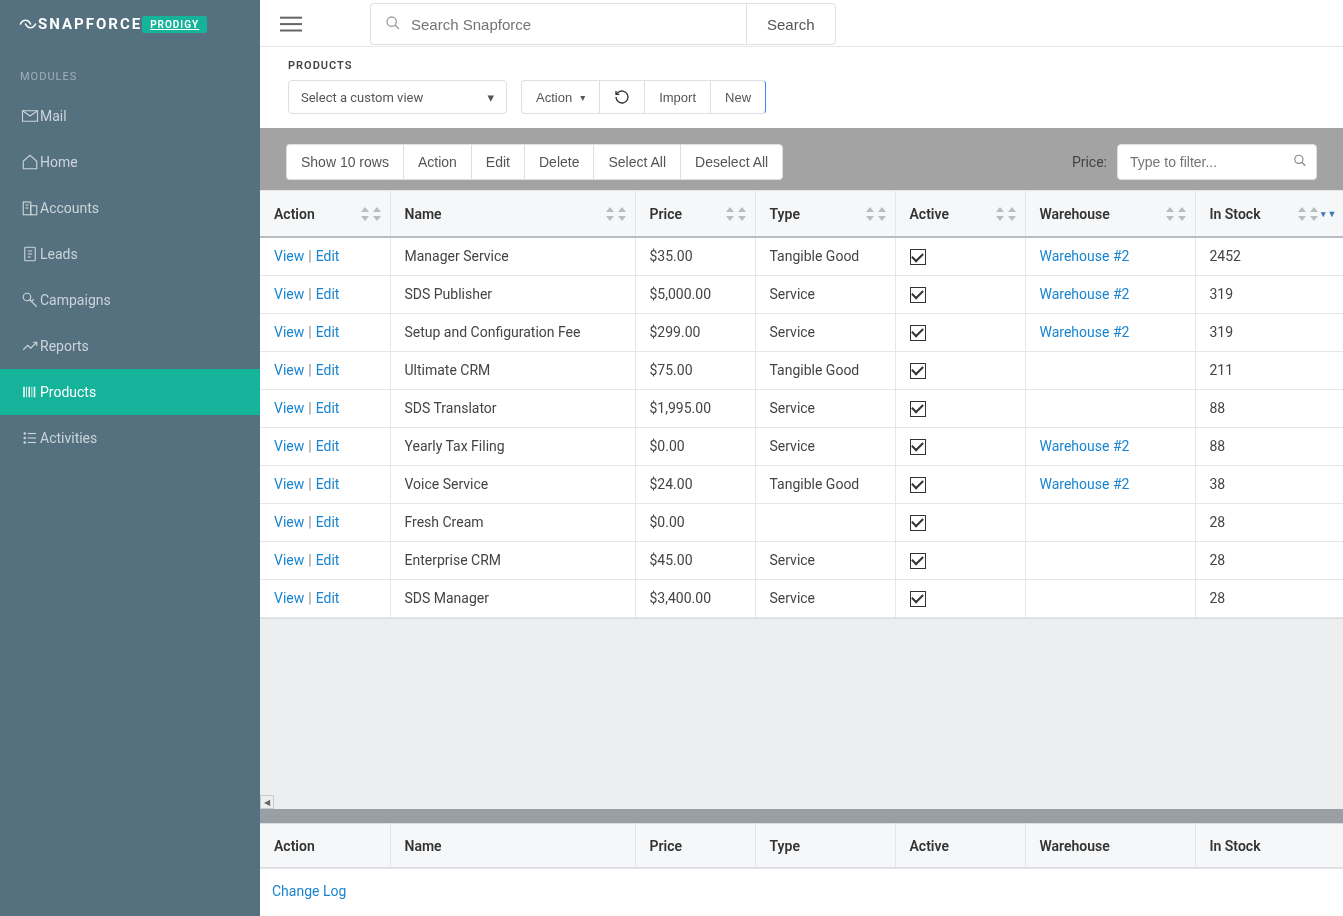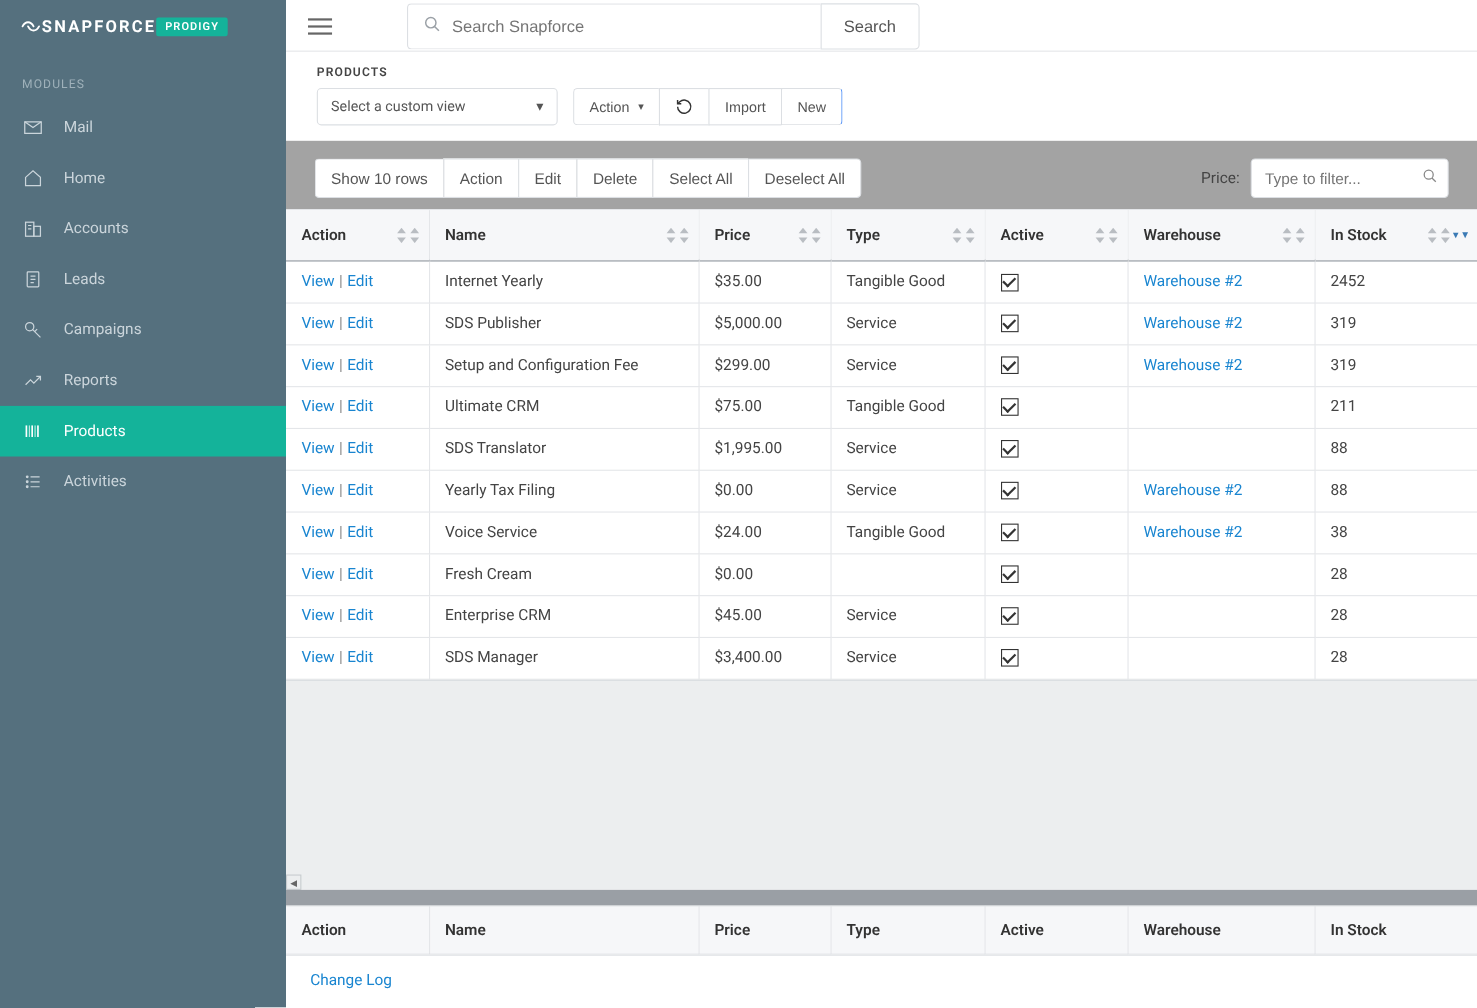--- a/index.html
+++ b/index.html
@@ -6,25 +6,25 @@
   body { font-family: -apple-system, "Segoe UI", Roboto, Arial, sans-serif; font-size: 14px; color: #333; background: #fff; height: 916px; width: 1343px; overflow: hidden; }
   a { text-decoration: none; }
   .app { display: flex; height: 100%; }
 
   
   .sidebar { width: 260px; background: #55707e; color: #cbd5db; display: flex; flex-direction: column; flex-shrink: 0; }
   .brand { display: flex; align-items: center; padding: 14px 18px 12px; gap: 0; }
   .brand-logo { display: flex; align-items: center; gap: 6px; }
   .brand-logo svg { color: #fff; }
   .brand-name { color: #fff; font-weight: 700; letter-spacing: 2px; font-size: 15px; }
-  .brand-tag { background: #14b39a; color: #fff; font-size: 10px; font-weight: 600; letter-spacing: 1px; padding: 3px 8px; border-radius: 2px; }
+  .brand-tag { background: #14b39a; color: #fff; font-size: 10px; font-weight: 600; letter-spacing: 1px; padding: 3px 8px; border-radius: 2px; text-decoration: underline; }
 
   .section-label { font-size: 11px; color: #9fb1ba; letter-spacing: 1px; padding: 24px 20px 10px; }
 
-  .nav-item { display: flex; align-items: center; gap: 18px; padding: 13px 20px; color: #cbd5db; cursor: pointer; font-size: 14px; }
+  .nav-item { display: flex; align-items: center; padding: 13px 20px; color: #cbd5db; cursor: pointer; font-size: 14px; }
   .nav-item.active { background: #14b39a; color: #fff; }
   .nav-icon { width: 20px; height: 20px; display: inline-flex; align-items: center; justify-content: center; flex-shrink: 0; }
   .nav-icon svg { width: 18px; height: 18px; }
 
   
   .main { flex: 1; display: flex; flex-direction: column; min-width: 0; }
 
   
   .topbar { display: flex; align-items: center; padding: 4px 18px 2px 8px; border-bottom: 1px solid #e4e6e9; gap: 12px; height: 47px; }
   .menu-toggle { width: 46px; height: 40px; display: flex; align-items: center; justify-content: center; cursor: pointer; color: #666; }
@@ -49,21 +49,21 @@
 
   
   .table-area { flex: 1; display: flex; flex-direction: column; background: #a3a3a3; min-height: 0; }
   .table-toolbar { display: flex; align-items: center; justify-content: space-between; padding: 16px 26px 10px; }
   .tb-left { display: flex; }
   .tb-btn { border: 1px solid #dcdfe3; background: #fff; height: 36px; padding: 0 14px; color: #555; font-size: 14px; cursor: pointer; }
   .tb-left .tb-btn { border-right: none; }
   .tb-left .tb-btn:first-child { border-radius: 4px 0 0 4px; }
   .tb-left .tb-btn:last-child { border-radius: 0 4px 4px 0; border-right: 1px solid #dcdfe3; }
   .tb-right { display: flex; align-items: center; gap: 10px; color: #444; font-size: 14px; }
-  .filter-box { position: relative; width: 180px; }
+  .filter-box { position: relative; width: 200px; }
   .filter-input { height: 36px; border: 1px solid #dcdfe3; border-radius: 4px; padding: 0 32px 0 12px; width: 100%; color: #555; font-size:14px; }
   .filter-box .search-icon { position: absolute; right: 10px; top: 50%; transform: translateY(-50%); color: #888; }
 
   
   .table-scroll { flex: 1; overflow: hidden; background: #fff; border-top: 1px solid #e4e6e9; min-height: 0; display:flex; flex-direction:column; }
   table { border-collapse: collapse; width: 100%; table-layout: fixed; }
   thead th { background: #f6f7f9; height: 46px; text-align: left; padding: 0 14px; font-weight: 600; color: #333; font-size: 14px; border-bottom: 2px solid #b9bdc2; border-right: 1px solid #e4e6e9; position: relative; }
   thead th .sort-icons { position: absolute; right: 8px; top: 50%; transform: translateY(-50%); display:flex; gap:2px; align-items:center; }
   thead th .sort-icons svg { width:10px; height:14px; }
   .sort-filter-icon { font-size:9px; color: #3a7ab5; }
@@ -81,21 +81,21 @@
   .col-wh { width: 170px; }
   .col-stock { width: 150px; }
   
   .empty-body { flex:1; background:#eceeef; border-top:1px solid #dadde0; position:relative; }
   .scroll-bar { position:absolute; bottom:0; left:0; right:0; height:14px; background:#9a9fa5; }
   .scroll-arrow { position:absolute; left:0; bottom:14px; width:14px; height:14px; background:#eceeef; border:1px solid #c8cccf; display:flex; align-items:center; justify-content:center; font-size:8px; color:#666; }
 
   tfoot td { background:#f6f7f9; height:44px; padding:0 14px; font-weight:600; color:#333; border-right:1px solid #e4e6e9; border-top:1px solid #dadde0; border-bottom:1px solid #dadde0; }
 
   
-  .footer { height: 48px; border-top: 1px solid #e4e6e9; padding: 14px 22px; background:#fff; }
+  .footer { height: 48px; border-top: 1px solid #e4e6e9; padding: 14px 12px; background:#fff; }
   .footer a { color: #1985d0; font-size: 14px; }
 </style>
 </head>
 <body>
 
 <div class="app">
 
   <aside class="sidebar">
     <div class="brand">
       <span class="brand-logo">
@@ -349,21 +349,21 @@
                       <polygon points="5,14 9,9 1,9"></polygon>
                     </svg>
                     <span class="sort-filter-icon">▾</span> 
                     <span class="sort-filter-icon">▼</span>
                   </span></th>
               </tr>
             </thead>
           <tbody id="tbody">
               <tr>
     <td><span class="link">View</span><span class="sep">|</span><span class="link">Edit</span></td>
-    <td>Internet Yearly</td>
+    <td>Manager Service</td>
     <td>$35.00</td>
     <td>Tangible Good</td>
     <td><span class="chk on"></span></td>
     <td><span class="link">Warehouse #2</span></td>
     <td>2452</td>
               </tr>
               <tr>
     <td><span class="link">View</span><span class="sep">|</span><span class="link">Edit</span></td>
     <td>SDS Publisher</td>
     <td>$5,000.00</td>

